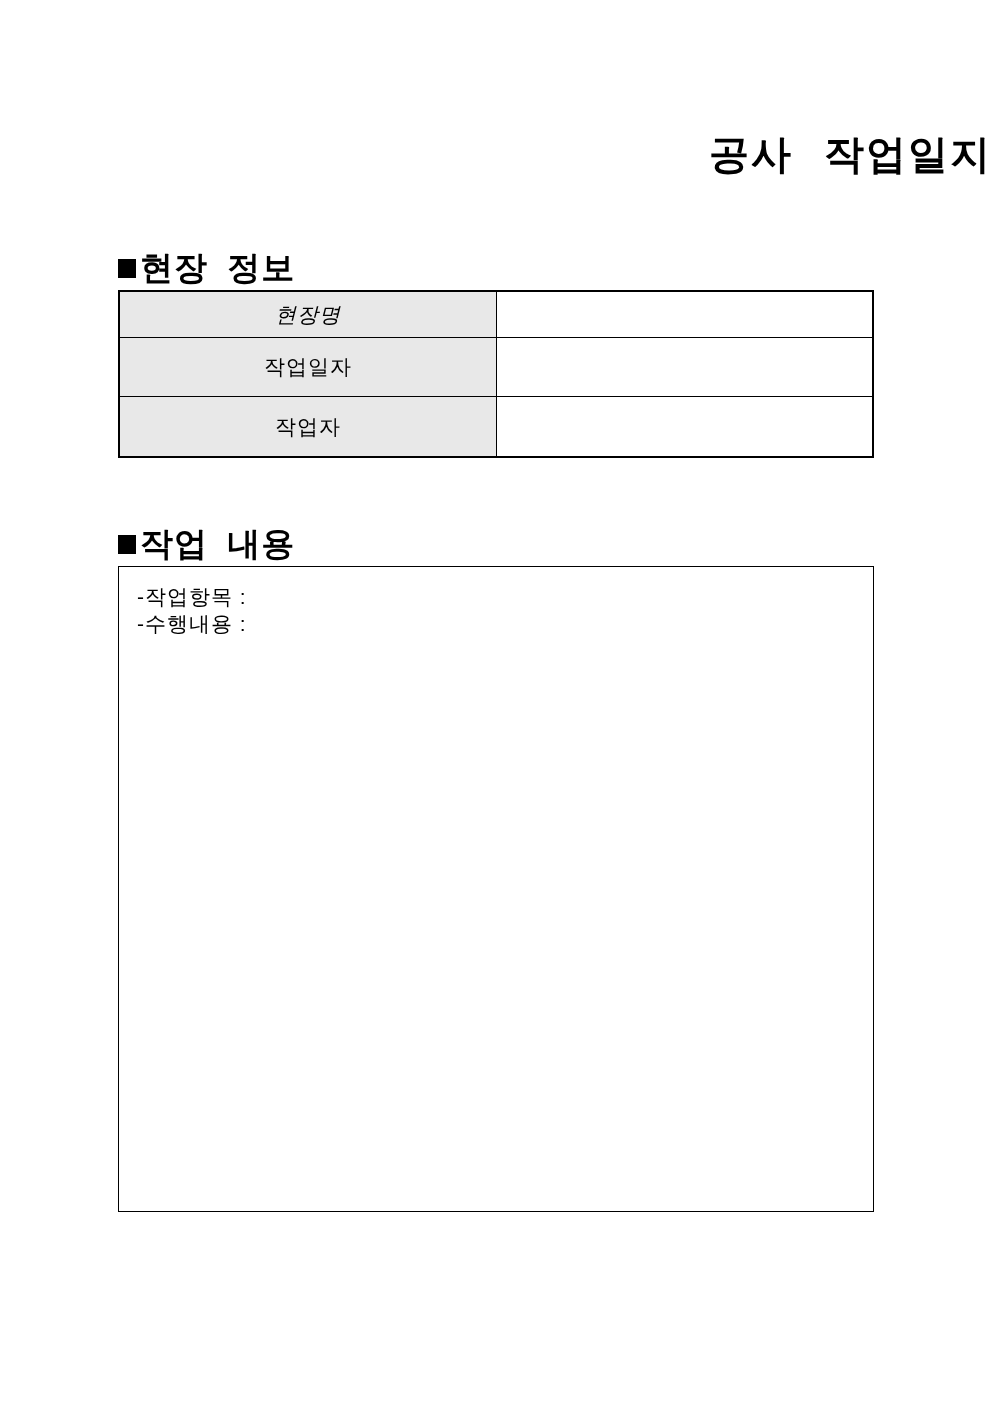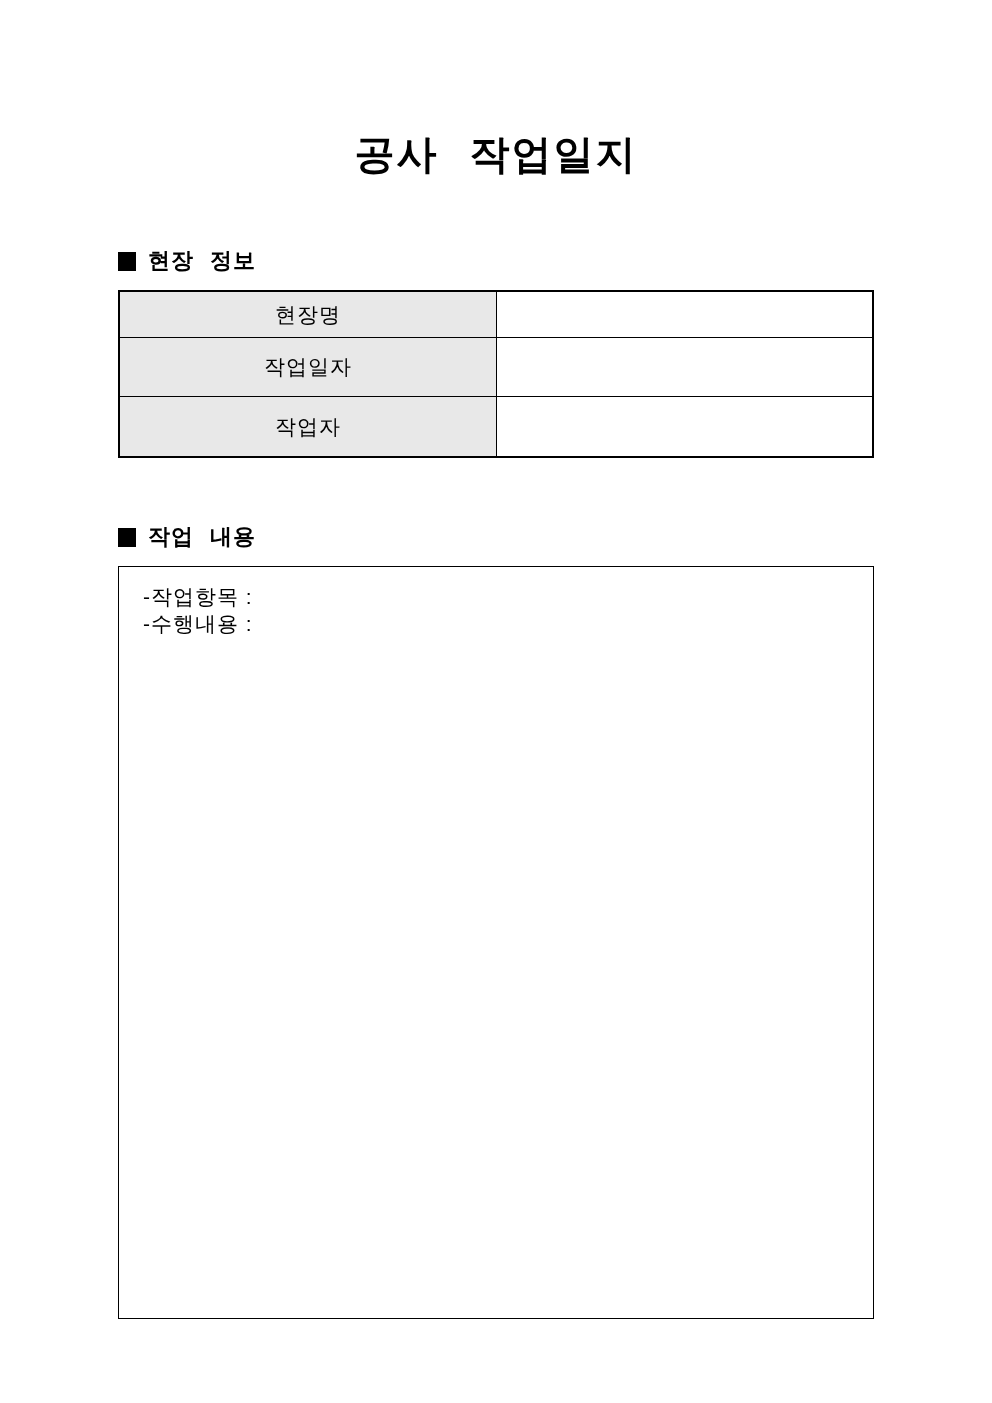--- a/index.html
+++ b/index.html
@@ -17,35 +17,35 @@
     overflow: hidden;
   }
 
   
   .doc-title {
     position: absolute;
     top: 127px;
     left: 0;
     width: 100%;
     margin: 0;
-    text-align: center;
+    text-align: right;
     font-size: 40px;
     font-weight: bold;
     letter-spacing: 2px;
     word-spacing: 18px;
   }
 
   
   .section-heading {
     position: absolute;
     left: 118px;
     display: flex;
     align-items: center;
-    gap: 12px;
-    font-size: 22px;
+    gap: 4px;
+    font-size: 33px;
     font-weight: bold;
     letter-spacing: 1px;
     word-spacing: 9px;
   }
   .section-heading.site { top: 246px; }
   .section-heading.work { top: 522px; }
   .bullet {
     display: inline-block;
     width: 18px;
     height: 19px;
@@ -63,21 +63,21 @@
     border: 2px solid var(--border, #000000);
   }
   .info-row {
     display: flex;
     box-sizing: border-box;
   }
   .info-row + .info-row {
     border-top: 1.5px solid var(--border, #000000);
     gap: 6px;
   }
-  .info-row:nth-child(1) { height: 45px; }
+  .info-row:nth-child(1) { height: 45px; font-style: italic; }
   .info-row:nth-child(2) { height: 59px; }
   .info-row:nth-child(3) { height: 60px; text-align: center; }
   .label-cell {
     box-sizing: border-box;
     width: 377px;
     background: var(--label-cell-bg, #e8e8e8);
     border-right: 1.5px solid var(--border, #000000);
     display: flex;
     align-items: center;
     justify-content: center;
@@ -88,24 +88,24 @@
     flex: 1;
     background: #ffffff;
   }
 
   
   .content-box {
     position: absolute;
     left: 118px;
     top: 566px;
     width: 756px;
-    height: 753px;
+    height: 646px;
     box-sizing: border-box;
     border: 1.5px solid var(--border, #000000);
-    padding: 16px 24px;
+    padding: 16px 18px;
     background: #ffffff;
   }
   .content-line {
     margin: 0;
     font-size: 21px;
     line-height: 27px;
     letter-spacing: 1px;
   }
 </style>
 </head>

